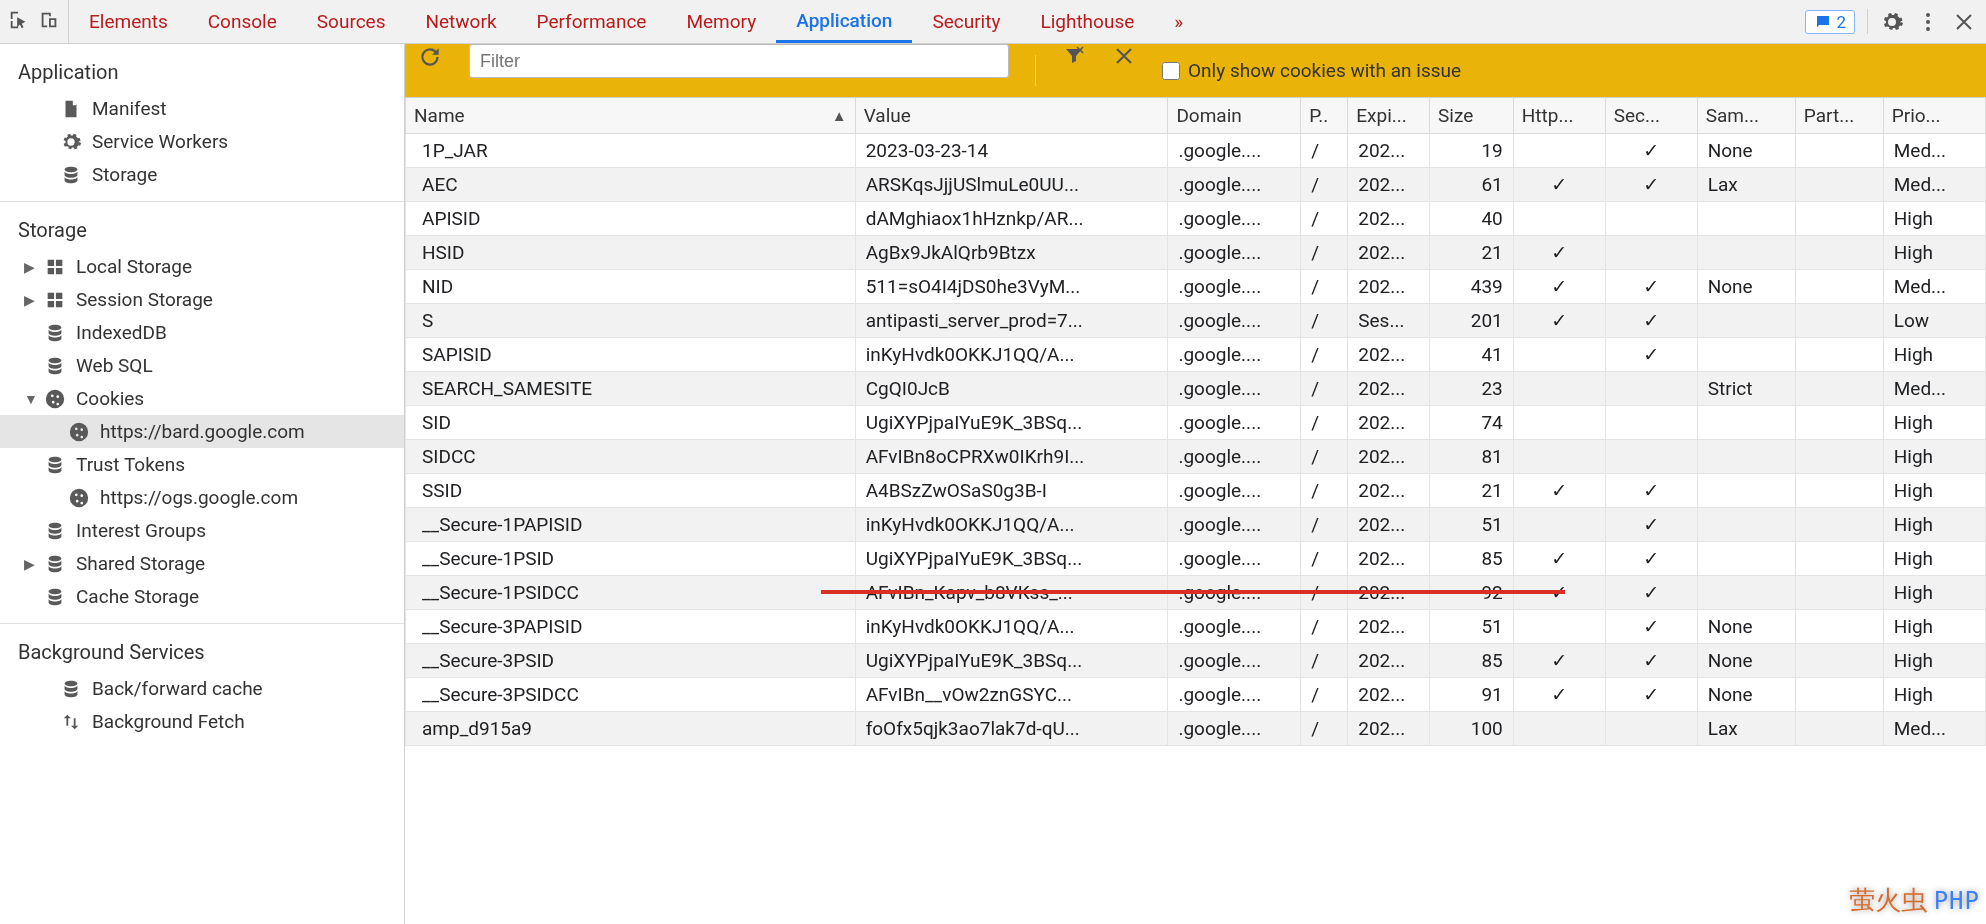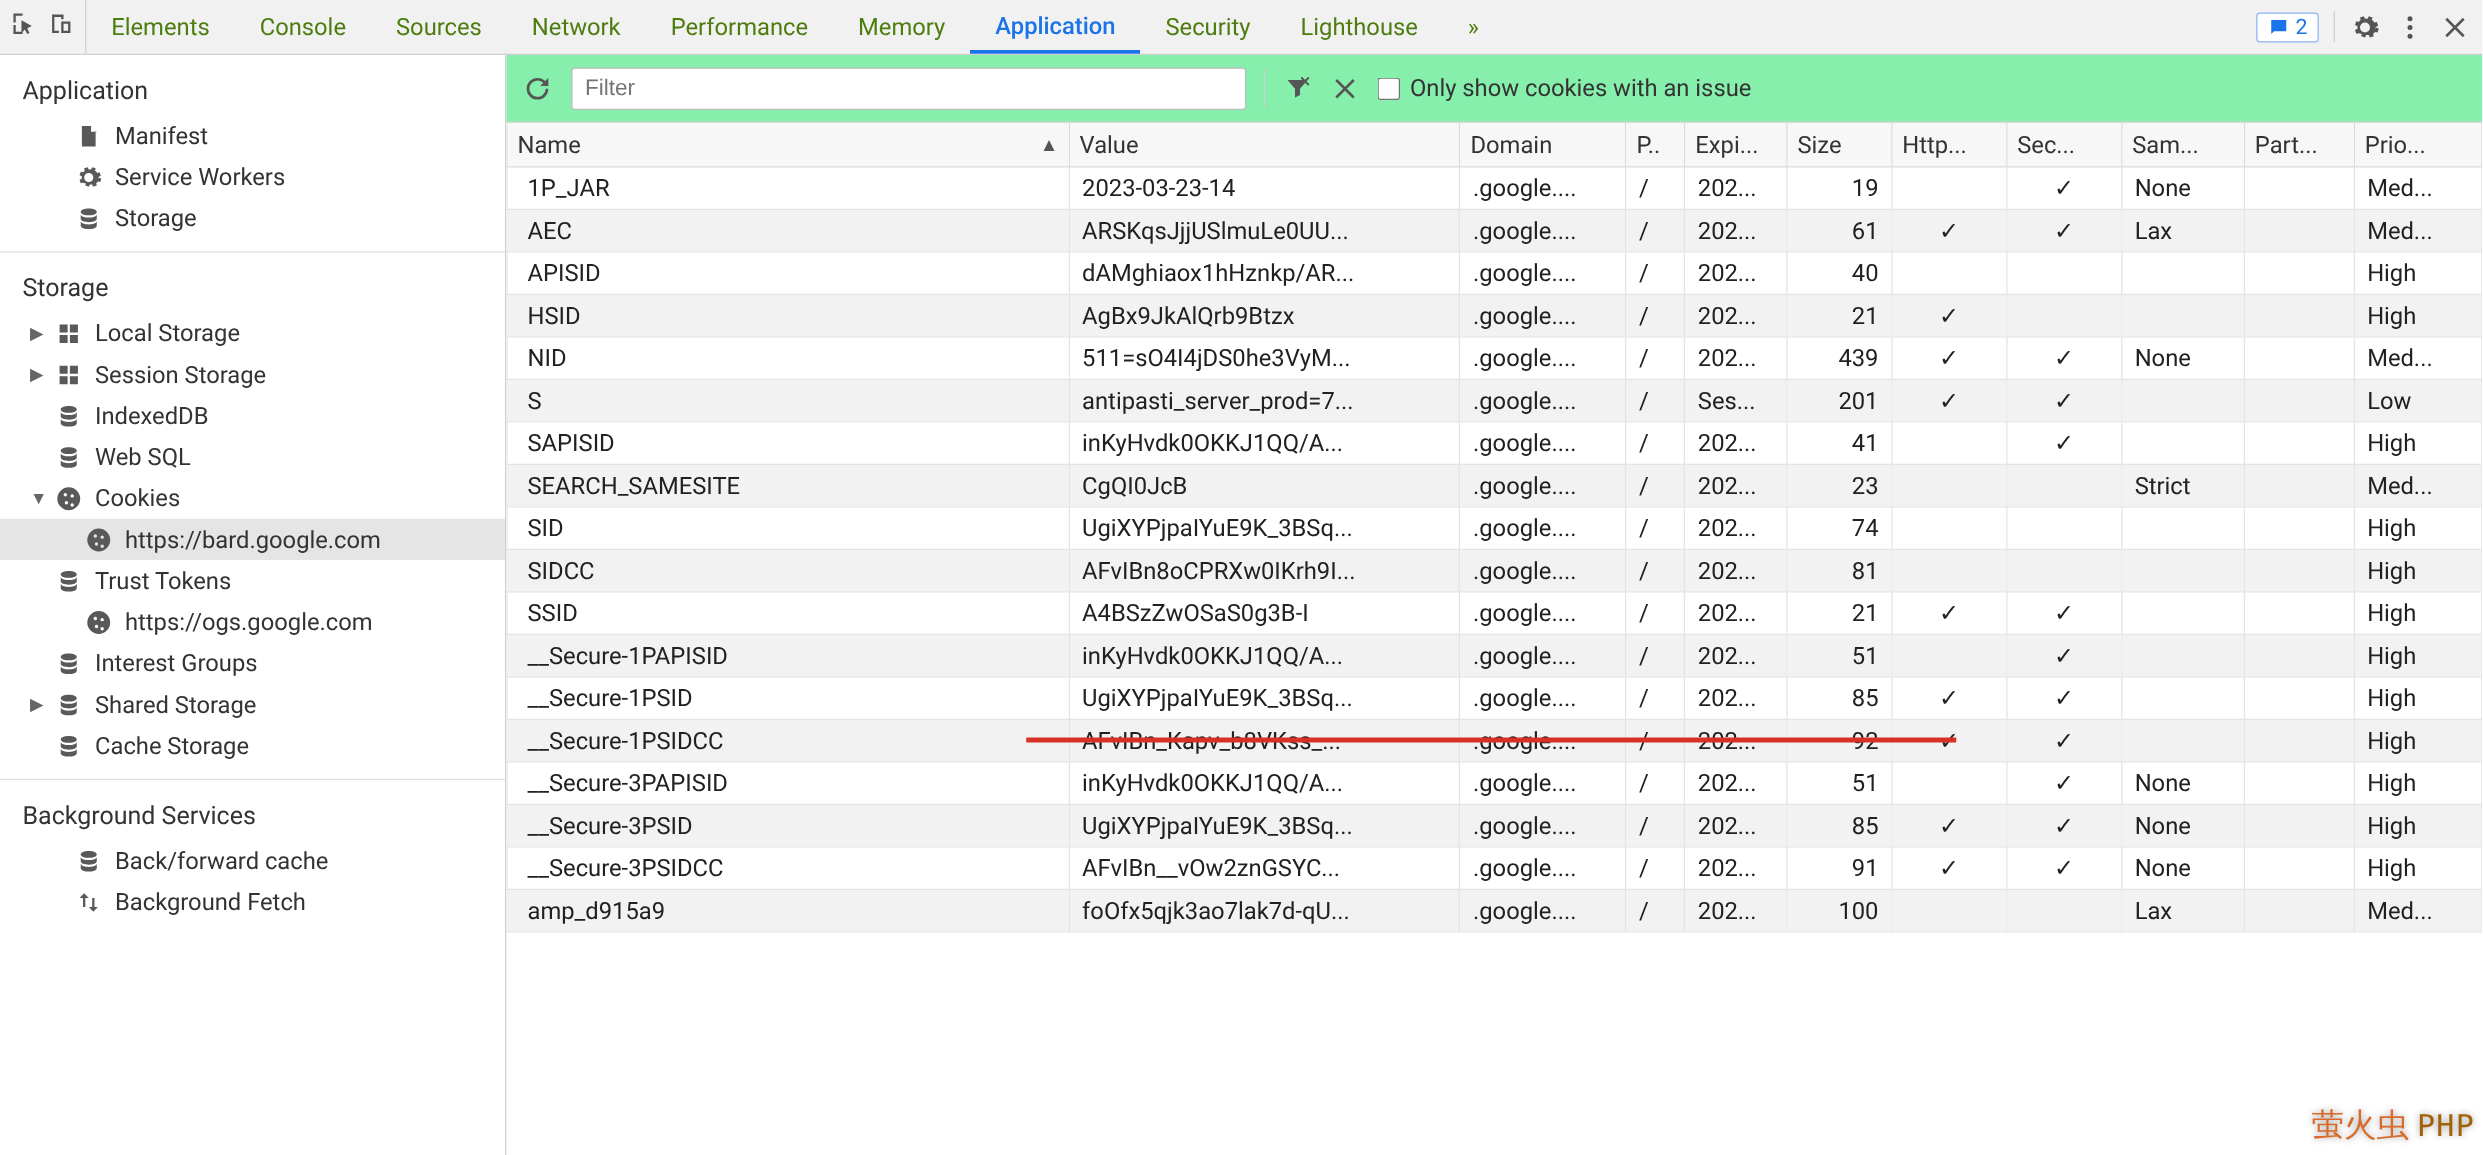--- a/index.html
+++ b/index.html
@@ -24,21 +24,21 @@
   background: #f1f1f1;
   user-select: none;
 }
 .top-tabs .left-btns { display:flex; align-items:center; padding: 0 8px; border-right:1px solid #d0d0d0; gap:8px;}
 .top-tabs .left-btns svg { width:22px; height:22px; fill:#555; }
 .tab {
   padding: 0 20px;
   display: flex;
   align-items: center;
   cursor: pointer;
-  color: #4d7c0f;
+  color: #b91c1c;
   font-size: 19px;
 }
 .tab.active { color:#1a73e8; border-bottom: 3px solid #1a73e8; font-weight:500;}
 .top-tabs .spacer { flex:1; }
 .top-tabs .right-btns { display:flex; align-items:center; gap:12px; padding:0 10px;}
 .msg-badge {
   display:flex; align-items:center; gap:4px;
   background:#fff; border:1px solid #8ab4f8; border-radius:3px;
   padding:1px 8px; color:#1a73e8; font-size:17px;
 }
@@ -68,22 +68,22 @@
 .sidebar-item.grandchild { padding-left:68px;}
 .sidebar-item.selected { background:#e5e5e5; }
 .sidebar-item .caret { width:10px; display:inline-block; color:#666; font-size:14px;}
 .sidebar-item .label-text { overflow:hidden; text-overflow:ellipsis;}
 .s-icon { width:22px; height:22px; flex-shrink:0; display:inline-flex; align-items:center; justify-content:center;}
 .s-icon svg { width:22px; height:22px; fill:#595959; }
 
 
 .right { flex:1; display:flex; flex-direction:column; overflow:hidden;}
 .toolbar {
-  height:54px; display:flex; align-items:center; gap:14px;
-  padding:0 12px; border-bottom:1px solid #d0d0d0; background:#86efac;
+  height:54px; display:flex; gap:26px;
+  padding:0 12px; border-bottom:1px solid #d0d0d0; background:#eab308;
 }
 .toolbar .reload { width:26px; height:26px; fill:#555; cursor:pointer;}
 .filter-input {
   flex:0 0 540px; height:34px; border:1px solid #bbb; border-radius:3px;
   padding:0 10px; font-size:18px; background:#fff;
 }
 .toolbar .tb-icon { width:24px; height:24px; fill:#555; cursor:pointer;}
 .only-cookies { display:flex; align-items:center; gap:8px; font-size:19px; color:#333;}
 .only-cookies input { width:18px; height:18px;}
 
@@ -127,21 +127,21 @@
 .red-line {
   position:absolute; left:416px; width:744px; height:4px; background:#d93025;
   top:492px; pointer-events:none;
 }
 
 
 .watermark {
   position:absolute; right:6px; bottom:6px; color:#d96b2a; font-size:26px;
   font-family:"KaiTi","STKaiti",serif; text-shadow:0 0 6px rgba(0,0,0,.4);
 }
-.watermark .php { font-family:monospace; font-size:24px; letter-spacing:1px; color:#a16207;}
+.watermark .php { font-family:monospace; font-size:24px; letter-spacing:1px; color:#3b82f6;}
 </style>
 </head>
 <body>
 
 <div class="top-tabs">
   <div class="left-btns">
     <span><svg viewBox="0 0 24 24">
           <path d="M3 3h8v2H5v6H3V3zm0 18v-8h2v6h6v2H3zm16-7l-4 2 2 4-2 1-2-4-3 3V9l9 5z"></path>
         </svg></span>
     <span><svg viewBox="0 0 24 24">

